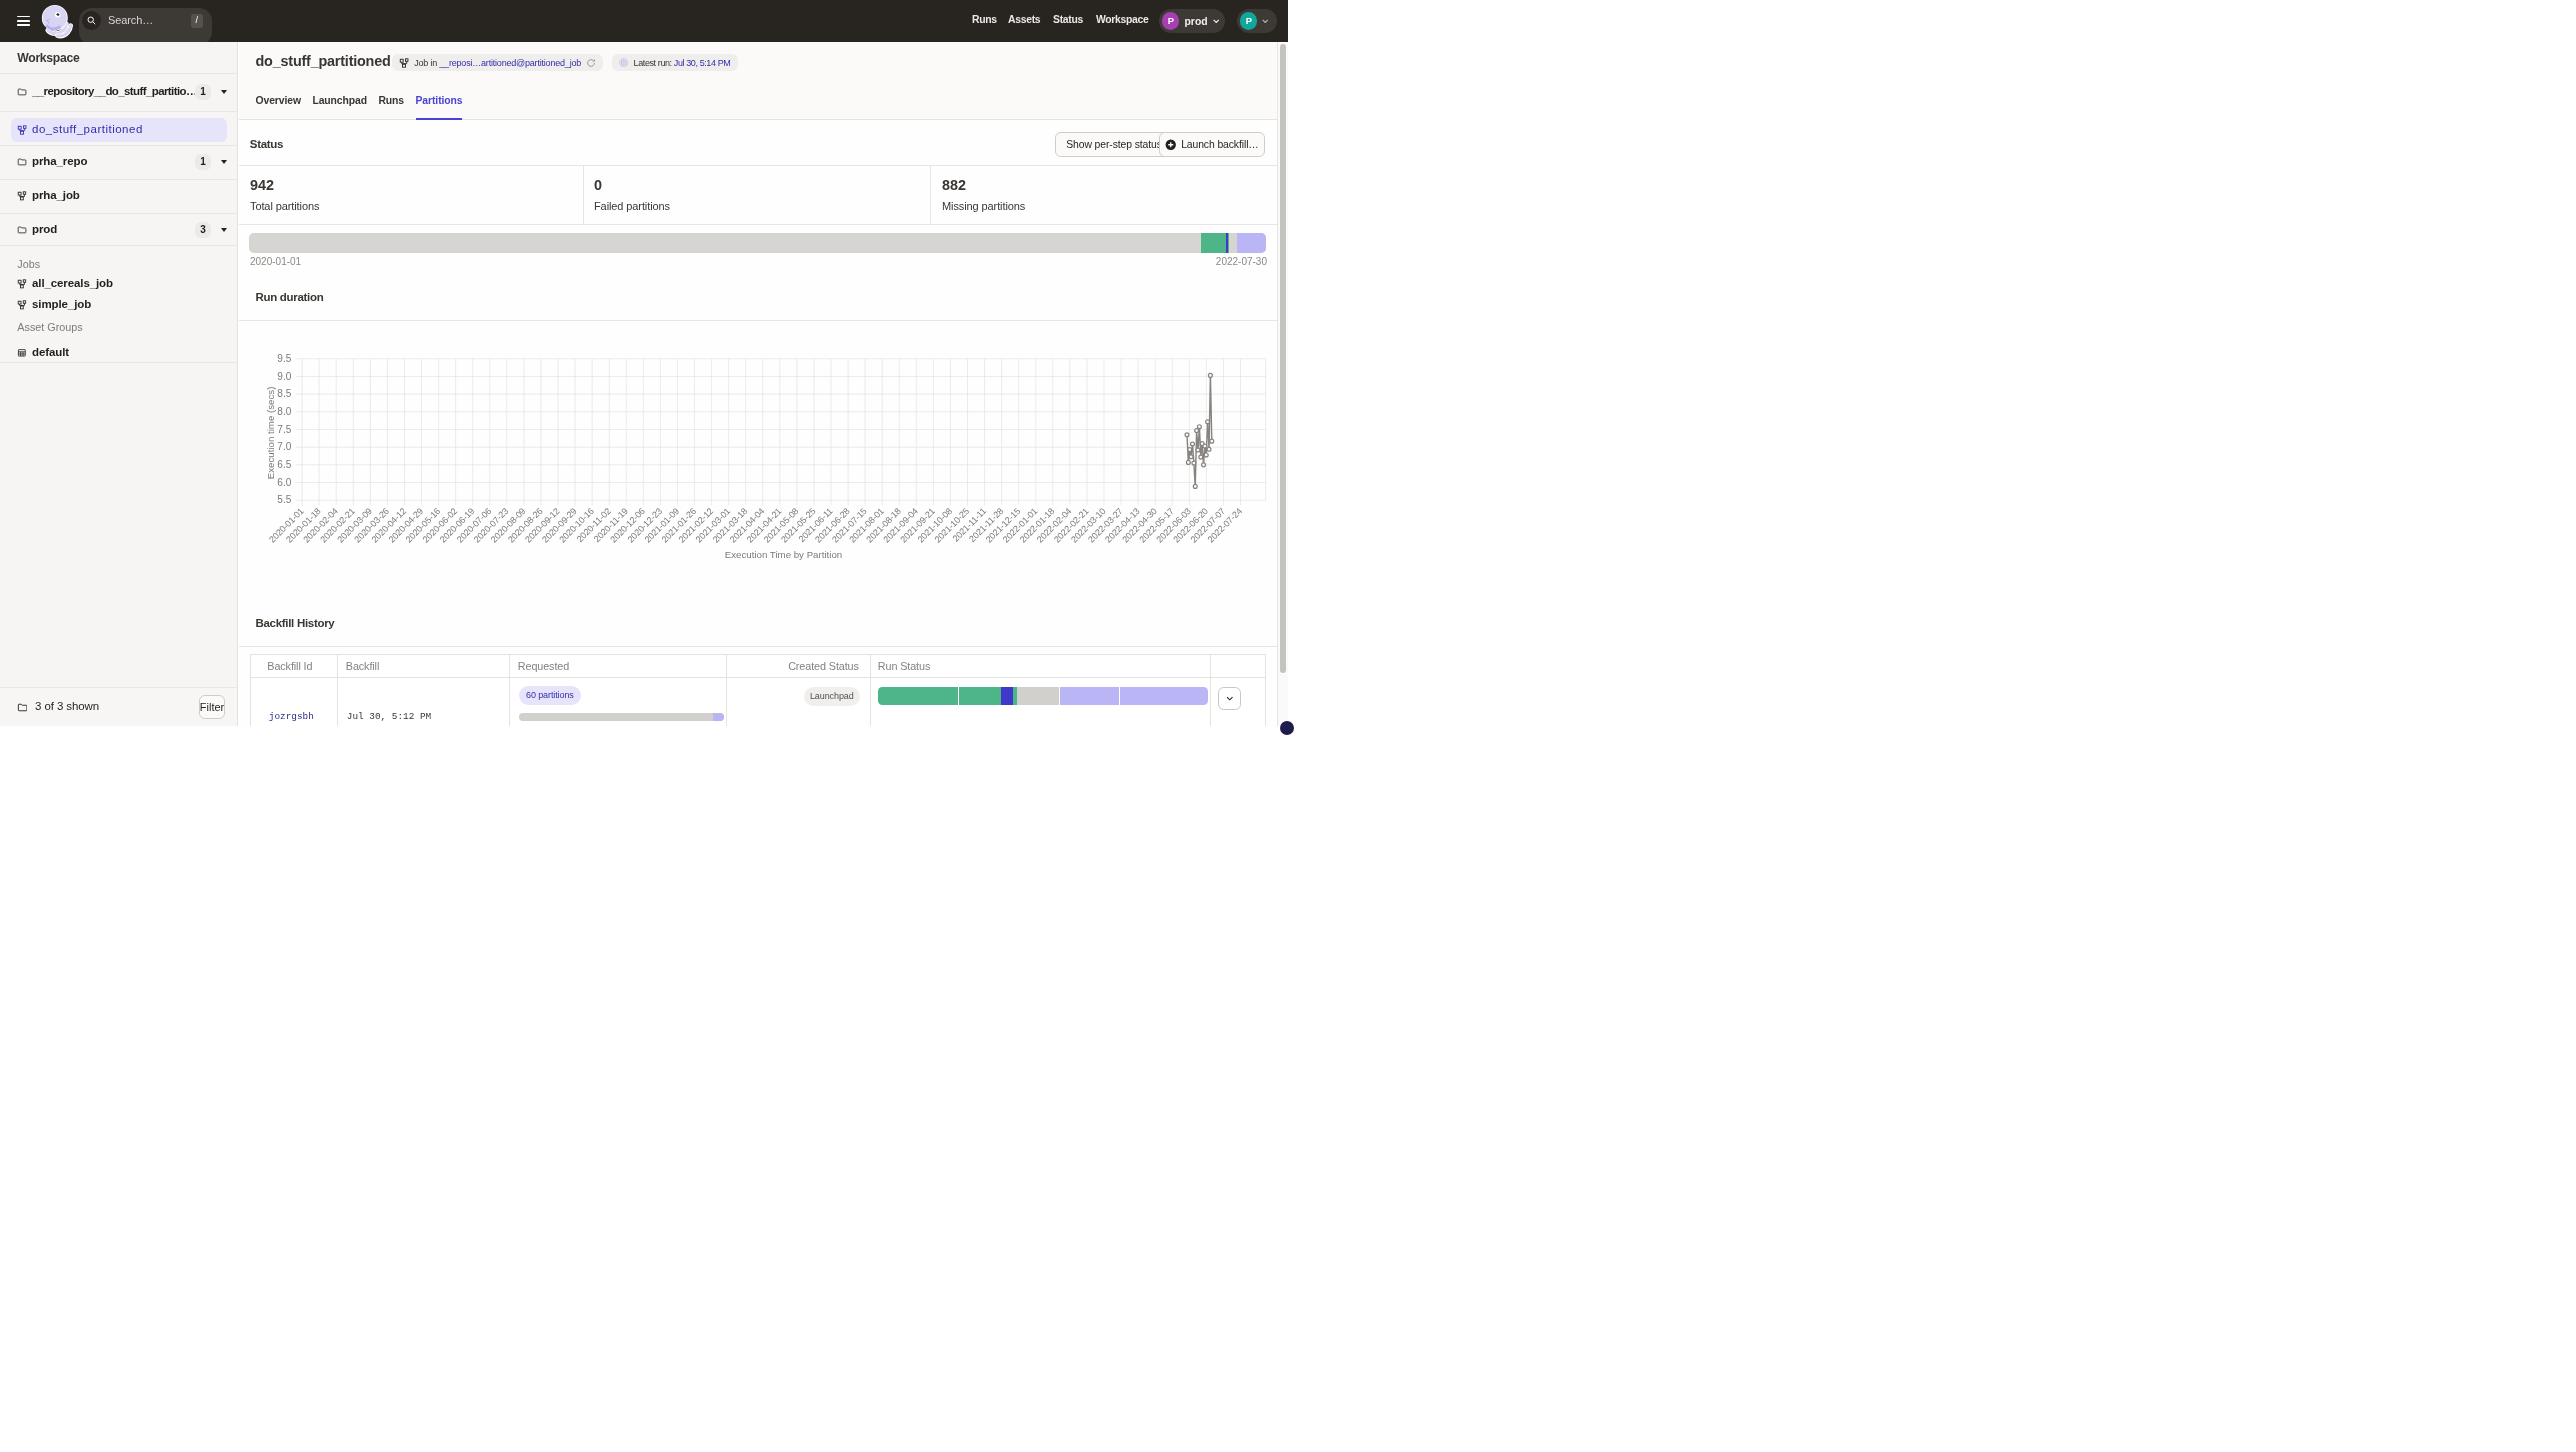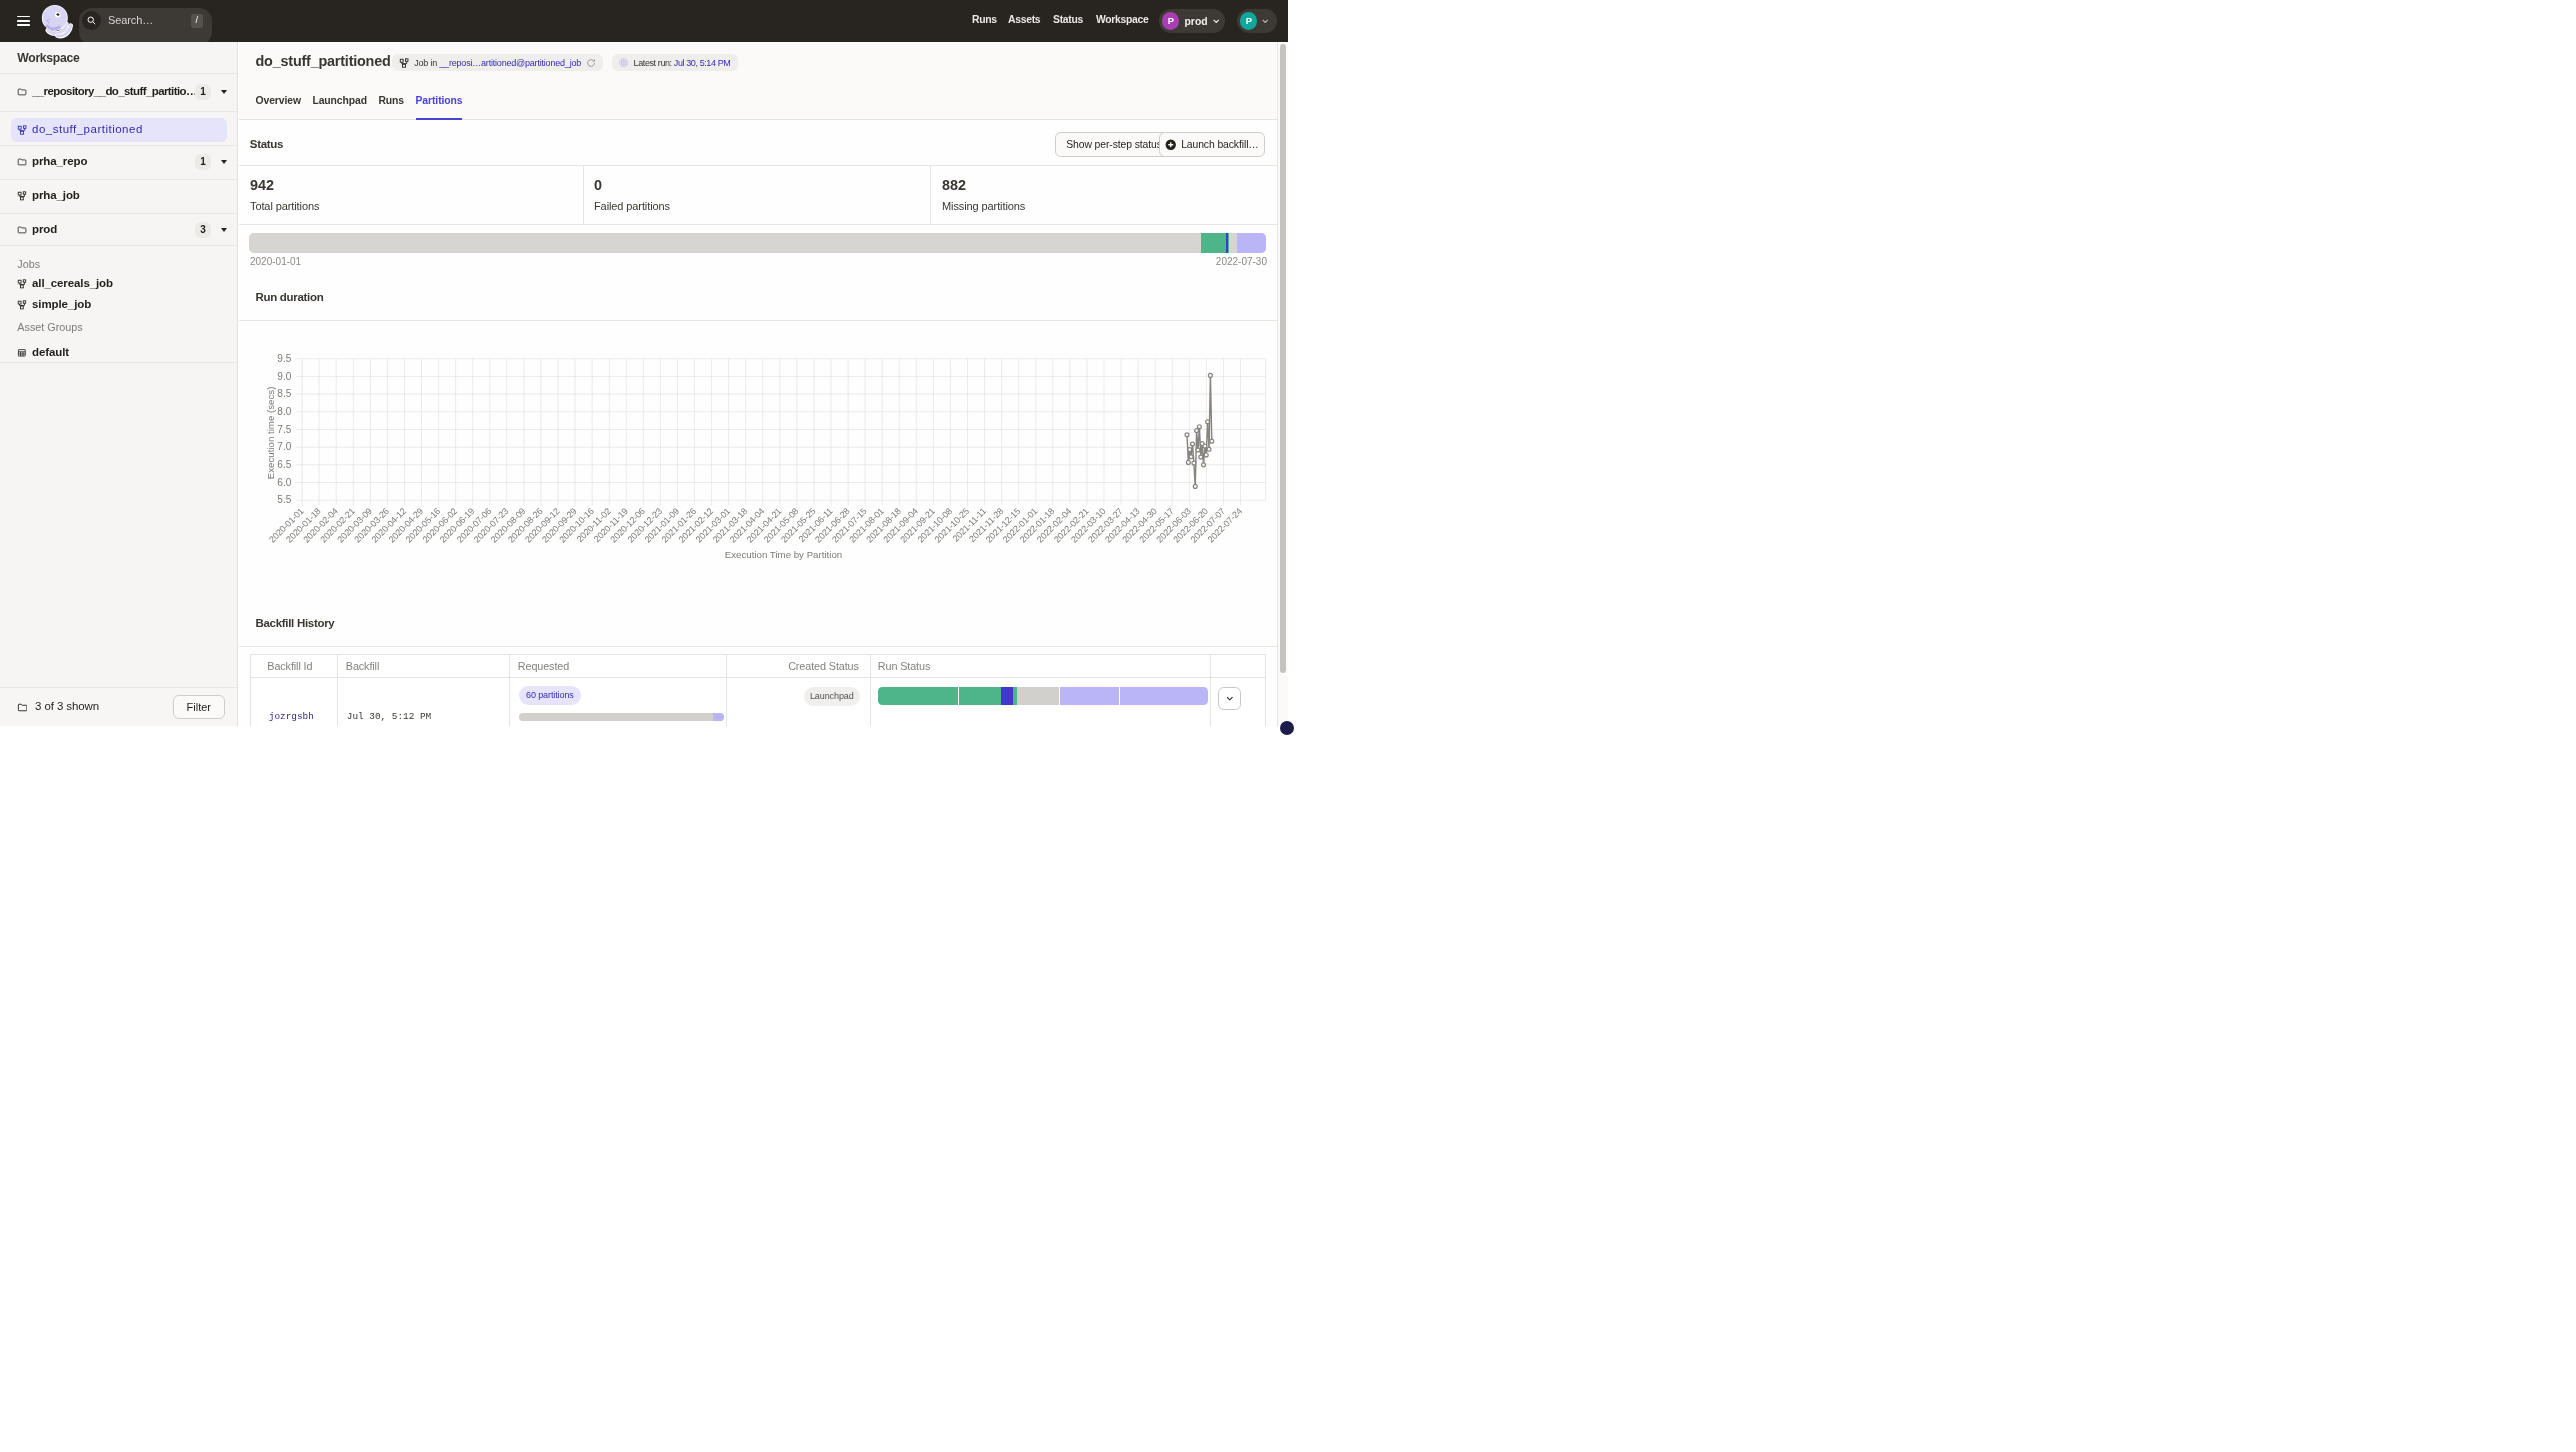--- a/index.html
+++ b/index.html
@@ -20,21 +20,21 @@
 .sidebar { position:absolute; left:0; top:42px; width:238px; height:684px; background:#f6f5f3; border-right:0.7px solid #e3e1de; }
 .sb-h { position:absolute; left:17.3px; top:8.6px; font-size:12.2px; font-weight:700; color:#3a3631; letter-spacing:-0.3px; }
 .sbline { position:absolute; left:0; width:238px; height:0.7px; background:#e9e7e4; }
 .sbrow { position:absolute; left:0; width:238px;font-weight:bold; }
 .sbtext { position:absolute; left:32px; top:50%; margin-top:-6.8px; font-size:11.5px; color:#231f1b; letter-spacing:-0.1px; white-space:nowrap; }
 .badge { position:absolute; right:27px; top:50%; margin-top:-8px; height:16px; min-width:16px; border-radius:5.8px; background:#eceae7; color:#231f1b; font-size:10px; text-align:center; line-height:16px; }
 .sbcaret { position:absolute; right:11.5px; top:50%; margin-top:-1.8px; width:0; height:0; border-left:3.6px solid transparent; border-right:3.6px solid transparent; border-top:4.3px solid #231f1b; }
 .selrow { position:absolute; left:11px; top:76px; width:216px; height:24px; background:#e6e4fb; border-radius:5.8px; }
 .sb-sec { position:absolute; left:17.3px; font-size:10.8px; color:#7f7b76; }
 .sb-bottom { position:absolute; left:0; top:645px; width:237px; height:38px; border-top:0.7px solid #e9e7e4; background:#f7f6f4; }
-.filterbtn { position:absolute; right:12.2px; top:6.5px; width:52px; height:24.5px; border:0.7px solid #cecdc9; border-radius:5.8px; background:#fbfaf9; font-size:11px; color:#231f1b; text-align:center; line-height:23px; }
+.filterbtn { position:absolute; right:12.2px; top:6.5px; width:26px; height:24.5px; border:0.7px solid #cecdc9; border-radius:5.8px; background:#fbfaf9; font-size:11px; color:#231f1b; text-align:center; line-height:23px; }
 
 .main { position:absolute; left:239px; top:42px; width:1039px; height:684px; background:#fefefe; overflow:hidden; }
 .pagehead { position:absolute; left:0; top:0; width:1039px; height:78px; background:#fbfaf8; border-bottom:0.7px solid #e5e3e0;
   background-image:radial-gradient(rgba(60,50,30,0.05) 0.4px, transparent 0.4px); background-size:3.1px 3.1px; }
 .ptitle { position:absolute; left:16.5px; top:10.8px; font-size:14.4px; font-weight:700; color:#3a3631; letter-spacing:-0.2px; }
 .hpill { position:absolute; top:12px; height:17.3px; border-radius:5.8px; background:#efeeec; display:flex; align-items:center; padding:0 7.2px; gap:5px; font-size:9px; color:#3a3631; white-space:nowrap; letter-spacing:-0.2px; }
 .hpill a { color:#342dae; text-decoration:none; }
 .tabs { position:absolute; left:16.5px; bottom:0; display:flex; gap:11.5px; }
 .tab { font-size:10.4px; font-weight:700; color:#3a3631; letter-spacing:-0.1px; padding-bottom:12.2px; }
 .tab.sel { color:#4a42d6; border-bottom:2.2px solid #4a42d6; margin-bottom:-0.7px; }

